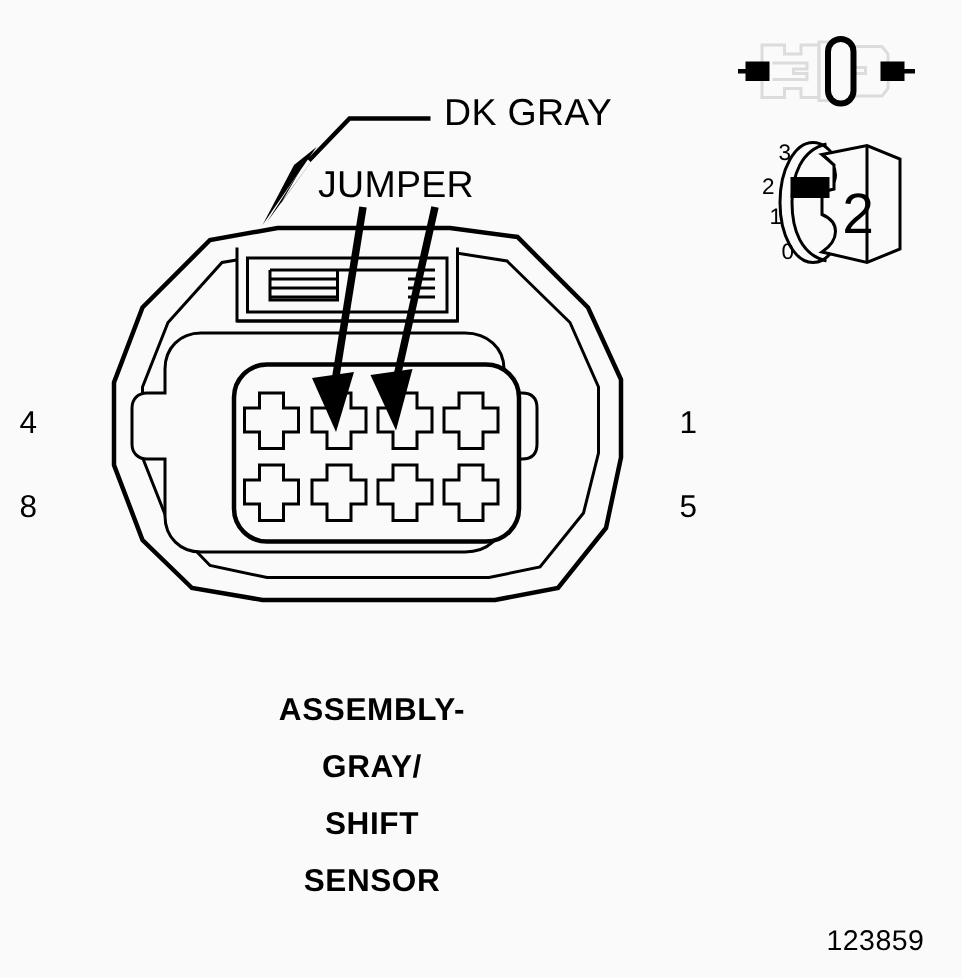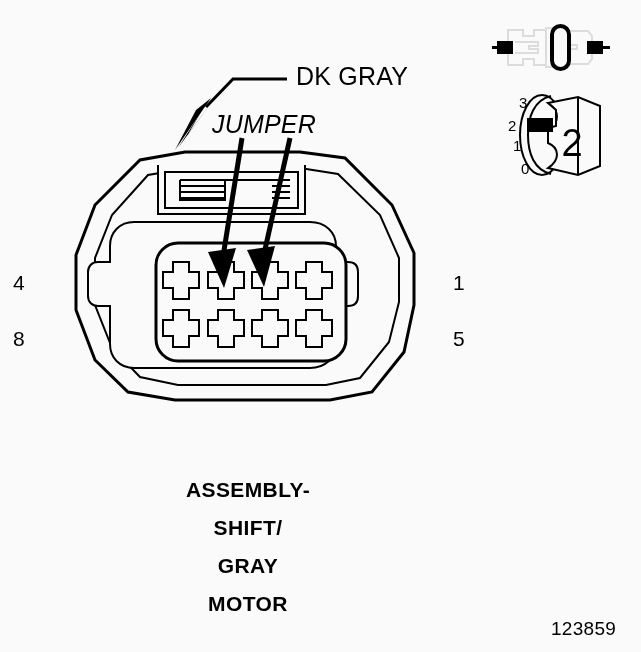--- a/index.html
+++ b/index.html
@@ -40,42 +40,40 @@
     line-height: 25px;
     transform: translateY(-50%);
     letter-spacing: 0.2px;
   }
   .lbl-jumper {
     left: 212px; top: 124px;
     font-size: 25px;
     line-height: 25px;
     transform: translateY(-50%);
     letter-spacing: 0.2px;
-    font-style: italic;
   }
   .pin-num {
     font-size: 21px;
     line-height: 21px;
     transform: translateY(-50%);
   }
   .pin-4 { left: 13px; top: 282px; }
   .pin-8 { left: 13px; top: 338px; }
   .pin-1 { left: 453px; top: 282px; }
   .pin-5 { left: 453px; top: 338px; }
   .assy-block {
     position: absolute;
     left: 118px;
     top: 455px;
     width: 260px;
     text-align: center;
     font-size: 21px;
     font-weight: bold;
     line-height: 38px;
     letter-spacing: 0.4px;
-    margin-top: 16px;
   }
   .assy-block div { white-space: pre; }
   .partnum {
     left: 551px; top: 628px;
     font-size: 19px;
     line-height: 23px;
     transform: translateY(-50%);
     letter-spacing: 0.3px;
   }
   .sw-num {
@@ -200,23 +198,23 @@
 
   <div class="txt-label lbl-jumper">JUMPER</div>
 
   <div class="txt-label pin-num pin-4">4</div>
   <div class="txt-label pin-num pin-8">8</div>
   <div class="txt-label pin-num pin-1">1</div>
   <div class="txt-label pin-num pin-5">5</div>
 
   <div class="assy-block">
     <div>ASSEMBLY-</div>
-    <div>SHIFT/</div>
-    <div>GRAY</div>
-    <div>MOTOR</div>
+    <div>GRAY/</div>
+    <div>SHIFT</div>
+    <div>SENSOR</div>
   </div>
 
   <div class="txt-label partnum">123859</div>
 
   <div class="txt-label sw-num sw-3">3</div>
   <div class="txt-label sw-num sw-2">2</div>
   <div class="txt-label sw-num sw-1">1</div>
   <div class="txt-label sw-num sw-0">0</div>
   <div class="txt-label sw-big">2</div>
 

